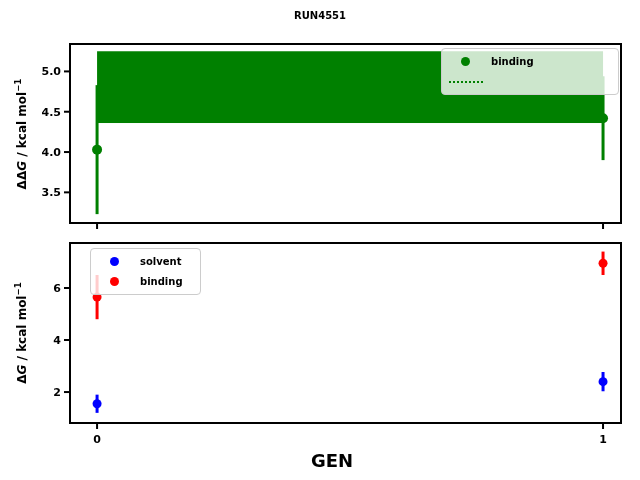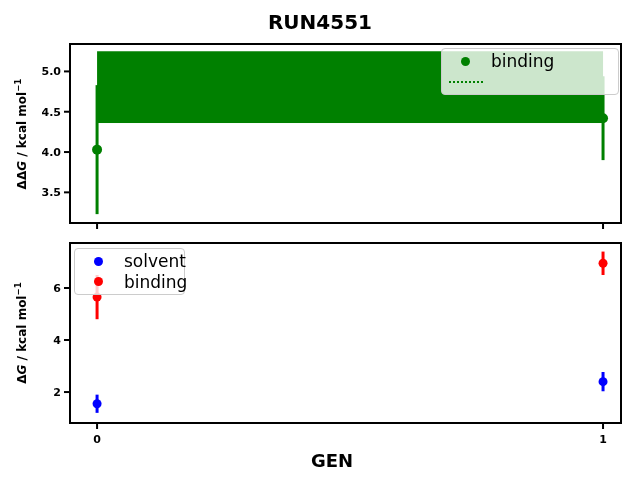--- a/index.html
+++ b/index.html
@@ -2,21 +2,21 @@
 <html><head>
 <meta charset="utf-8">
 <style>
   html,body{margin:0;padding:0;background:#ffffff;}
   #figure{
     position:relative;width:640px;height:480px;background:#ffffff;overflow:hidden;
     font-family:"DejaVu Sans","Liberation Sans",sans-serif;color:#000;
   }
   #figure-title{
     position:absolute;top:10px;left:0;width:640px;text-align:center;
-    font-size:20px;font-weight:bold;
+    font-size:10px;font-weight:bold;
   }
   #chart{position:absolute;left:0;top:0;}
   .tick{font-family:"DejaVu Sans","Liberation Sans",sans-serif;font-size:11px;font-weight:bold;fill:#000;}
   .ylabel{
     position:absolute;width:240px;height:18px;line-height:18px;text-align:center;
     font-size:12px;font-weight:bold;transform:rotate(-90deg);transform-origin:center;
   }
   #ylabel-0{left:-102px;top:125px;}
   #ylabel-1{left:-102px;top:324px;}
   .ylabel i{font-style:italic;}
@@ -25,26 +25,26 @@
     position:absolute;left:70px;top:450px;width:524px;text-align:center;
     font-size:18px;font-weight:bold;
   }
   .legend{
     position:absolute;box-sizing:border-box;
     background:rgba(255,255,255,0.8);border:1px solid #cccccc;border-radius:4px;
     display:flex;flex-direction:column;justify-content:space-evenly;
     padding:2px 6px;
   }
   #legend-0{left:441px;top:48px;width:178px;height:47px;}
-  #legend-1{left:74px;top:248px;width:111px;height:47px;}
+  #legend-1{left:90px;top:248px;width:111px;height:47px;}
   .legend-row{display:flex;align-items:center;height:21px;}
   .swatch{width:35px;display:flex;justify-content:center;align-items:center;flex:0 0 35px;}
   .dot{width:9px;height:9px;border-radius:50%;display:block;}
   .dline{width:34px;height:0;border-top:2px dotted #008000;display:block;}
-  .legend-label{margin-left:8px;font-size:17px;white-space:nowrap;}
+  .legend-label{margin-left:8px;font-size:10px;white-space:nowrap;font-weight:bold;}
 </style>
 </head>
 <body>
 
 <div id="figure">
 
   <div id="figure-title">RUN4551</div>
 
   <svg id="chart" width="640" height="480">
       <rect x="97.06932966023875" y="51.256756756756744" width="505.96877869605134" height="71.76126126126124" fill="#008000"></rect>

